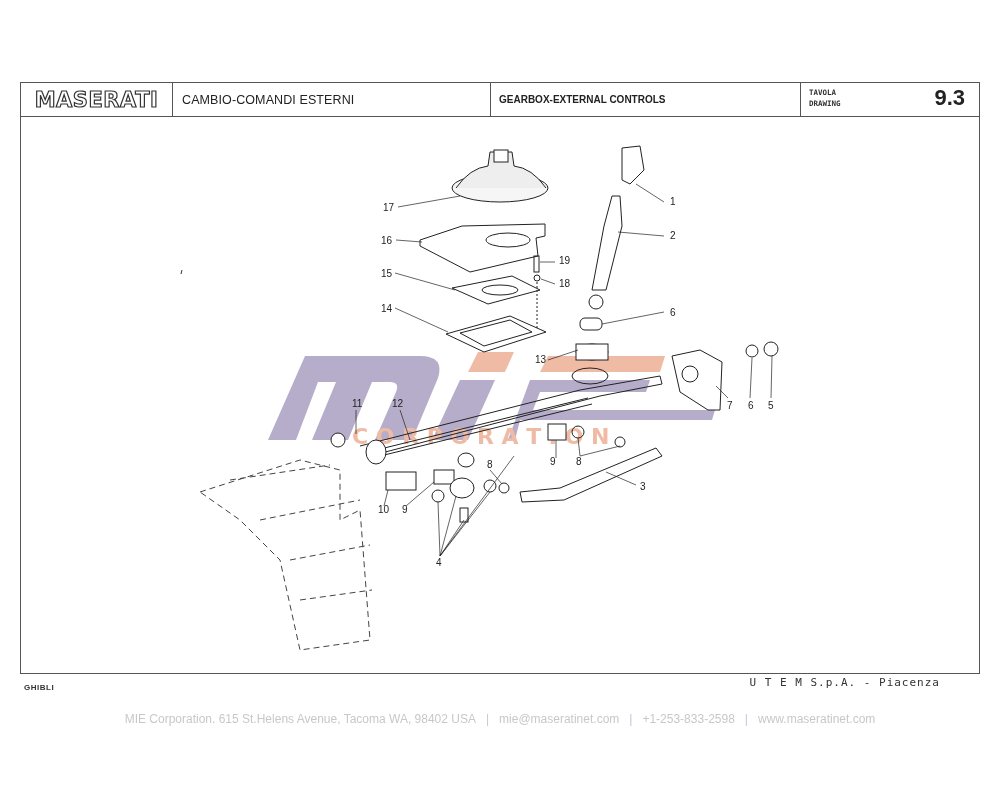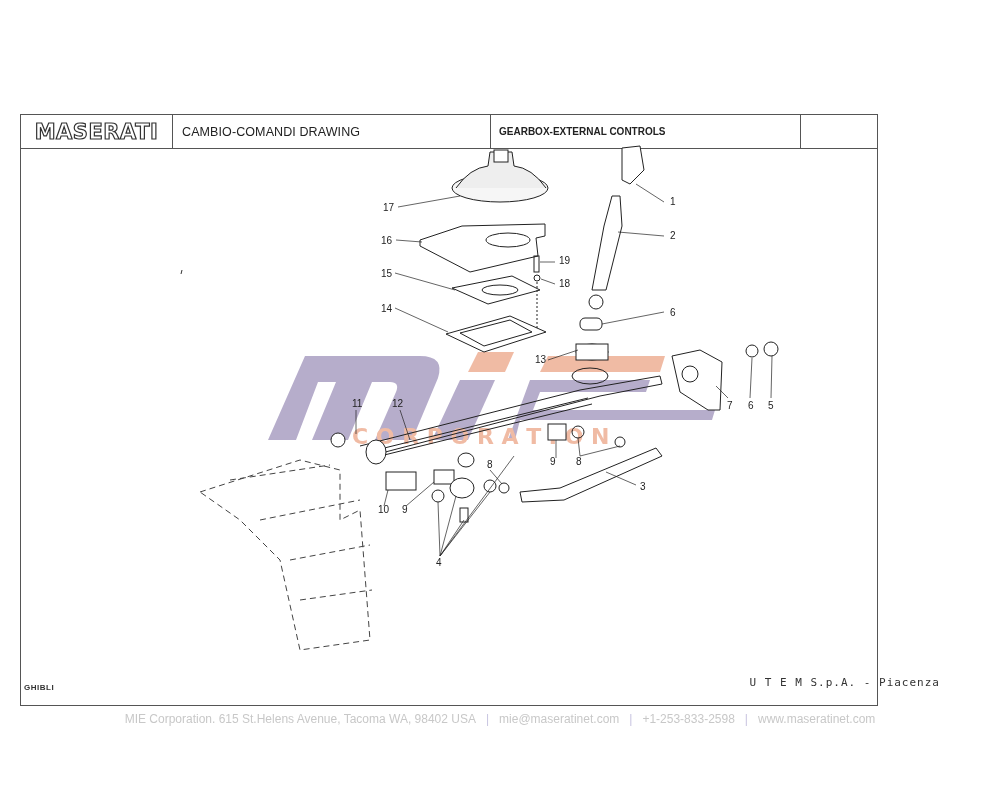--- a/index.html
+++ b/index.html
@@ -1,22 +1,22 @@
 <!DOCTYPE html>
 <html><head>
 <meta charset="utf-8">
 <style>
   html, body { margin: 0; padding: 0; }
   body {
     width: 1000px; height: 800px; background: #ffffff; position: relative; overflow: hidden;
     font-family: "Liberation Sans", sans-serif; color: #222;
   }
   .sheet {
-    position: absolute; left: 20px; top: 82px; width: 858px; height: 592px;
-    border: 1.5px solid #555; box-sizing: border-box; margin-top: 32px;
+    position: absolute; left: 20px; top: 82px; width: 960px; height: 592px;
+    border: 1.5px solid #555; box-sizing: border-box;
   }
   .titlebar {
     position: absolute; left: 0; top: 0; width: 100%; height: 34px;
     border-bottom: 1.5px solid #555; display: flex; box-sizing: border-box;
   }
   .cell { border-right: 1.5px solid #555; box-sizing: border-box; display: flex; align-items: center; height: 100%; }
   .cell.logo { width: 152px; justify-content: center; }
   .cell.it { width: 318px; padding-left: 9px; font-size: 12.5px; letter-spacing: 0.1px; }
   .cell.en { width: 310px; padding-left: 8px; font-size: 10px; font-weight: bold; }
   .cell.draw { flex: 1; border-right: none; position: relative; }
@@ -39,22 +39,29 @@
   .wm-corp { font-family: "DejaVu Sans", sans-serif; font-weight: bold; font-size: 22px; fill: #f0b8a0; letter-spacing: 0; }
 </style>
 </head>
 <body>
 
 <div class="sheet">
   <div class="titlebar">
     <div class="cell logo">
       <span class="logo-text">MASERATI</span>
     </div>
-    <div class="cell it">CAMBIO-COMANDI DRAWING</div>
+    <div class="cell it">CAMBIO-COMANDI ESTERNI</div>
     <div class="cell en">GEARBOX-EXTERNAL CONTROLS</div>
+    <div class="cell draw">
+      <div class="draw-label">
+        <div>TAVOLA</div>
+        <div>DRAWING</div>
+      </div>
+      <div class="draw-num">9.3</div>
+    </div>
   </div>
 </div>
 
 <div class="diagram">
 <svg viewBox="0 0 1000 800" xmlns="http://www.w3.org/2000/svg">
 
   <g opacity="0.95">
 
     <path d="M268 440 L305 356 L420 356 Q445 356 438 378 L412 440 L375 440 L396 392 Q400 382 390 382 L372 382 L348 440 L312 440 L336 382 L318 382 L296 440 Z" fill="#b3a9c9"></path>
 

